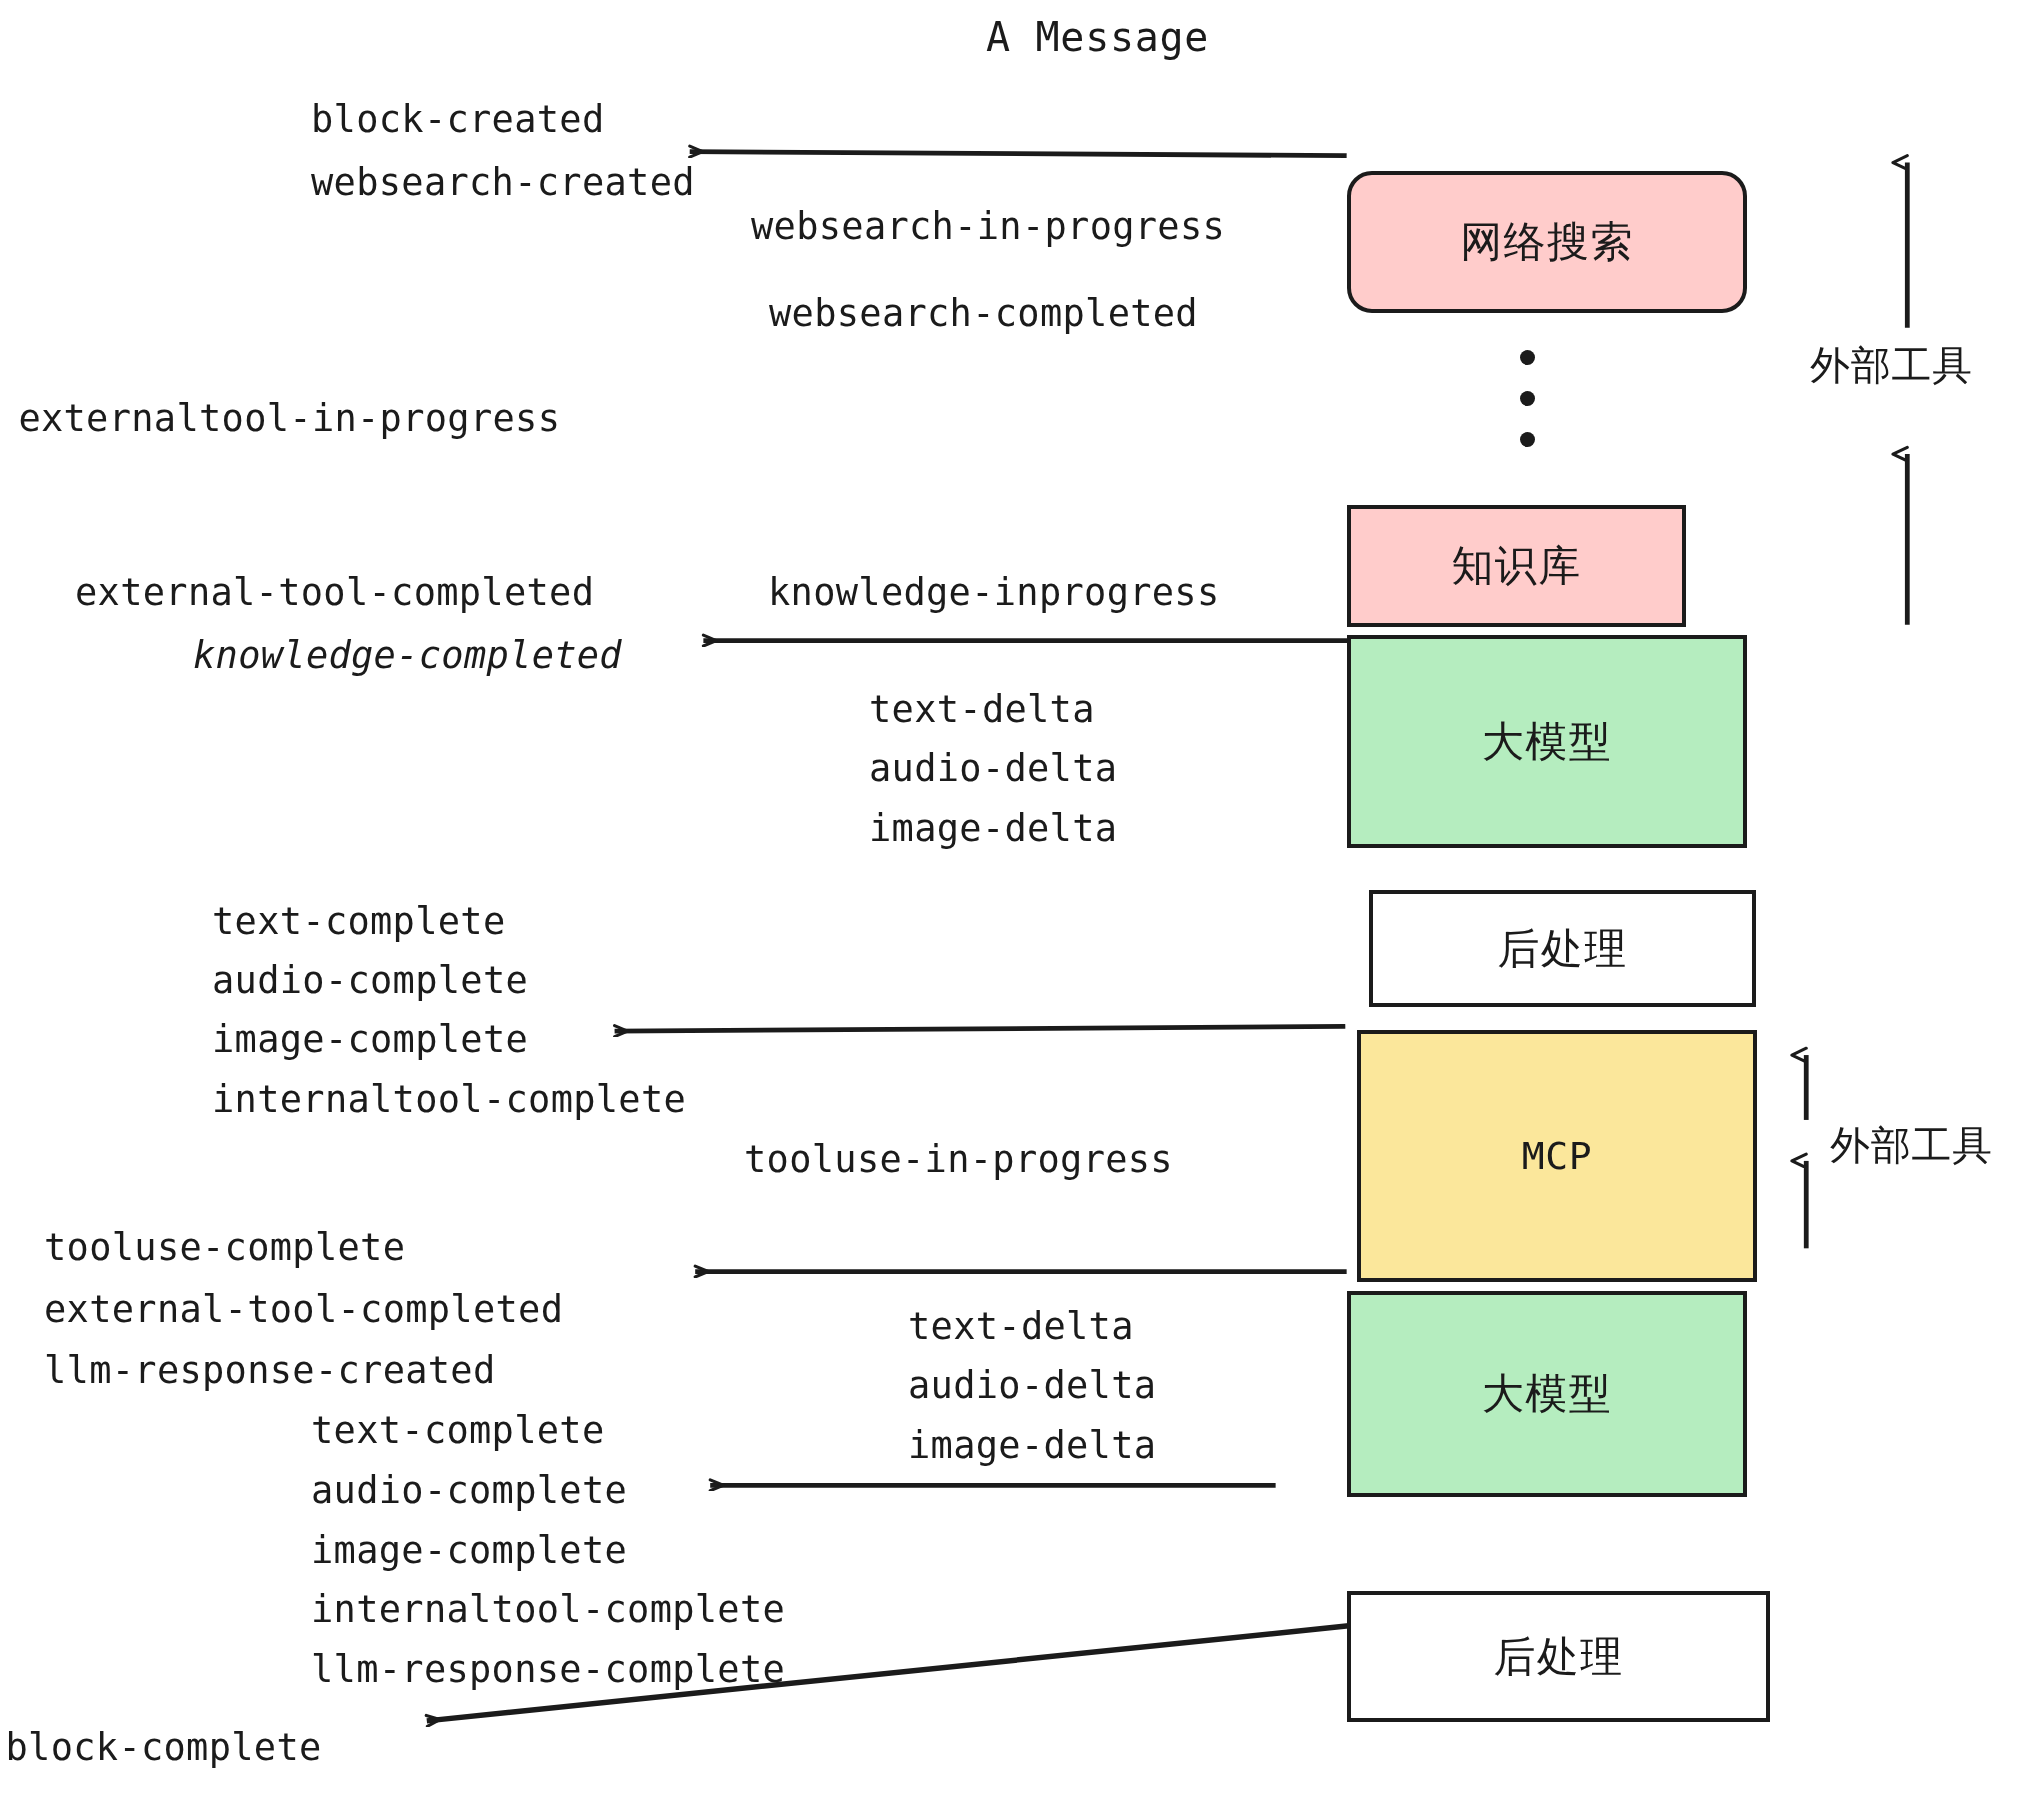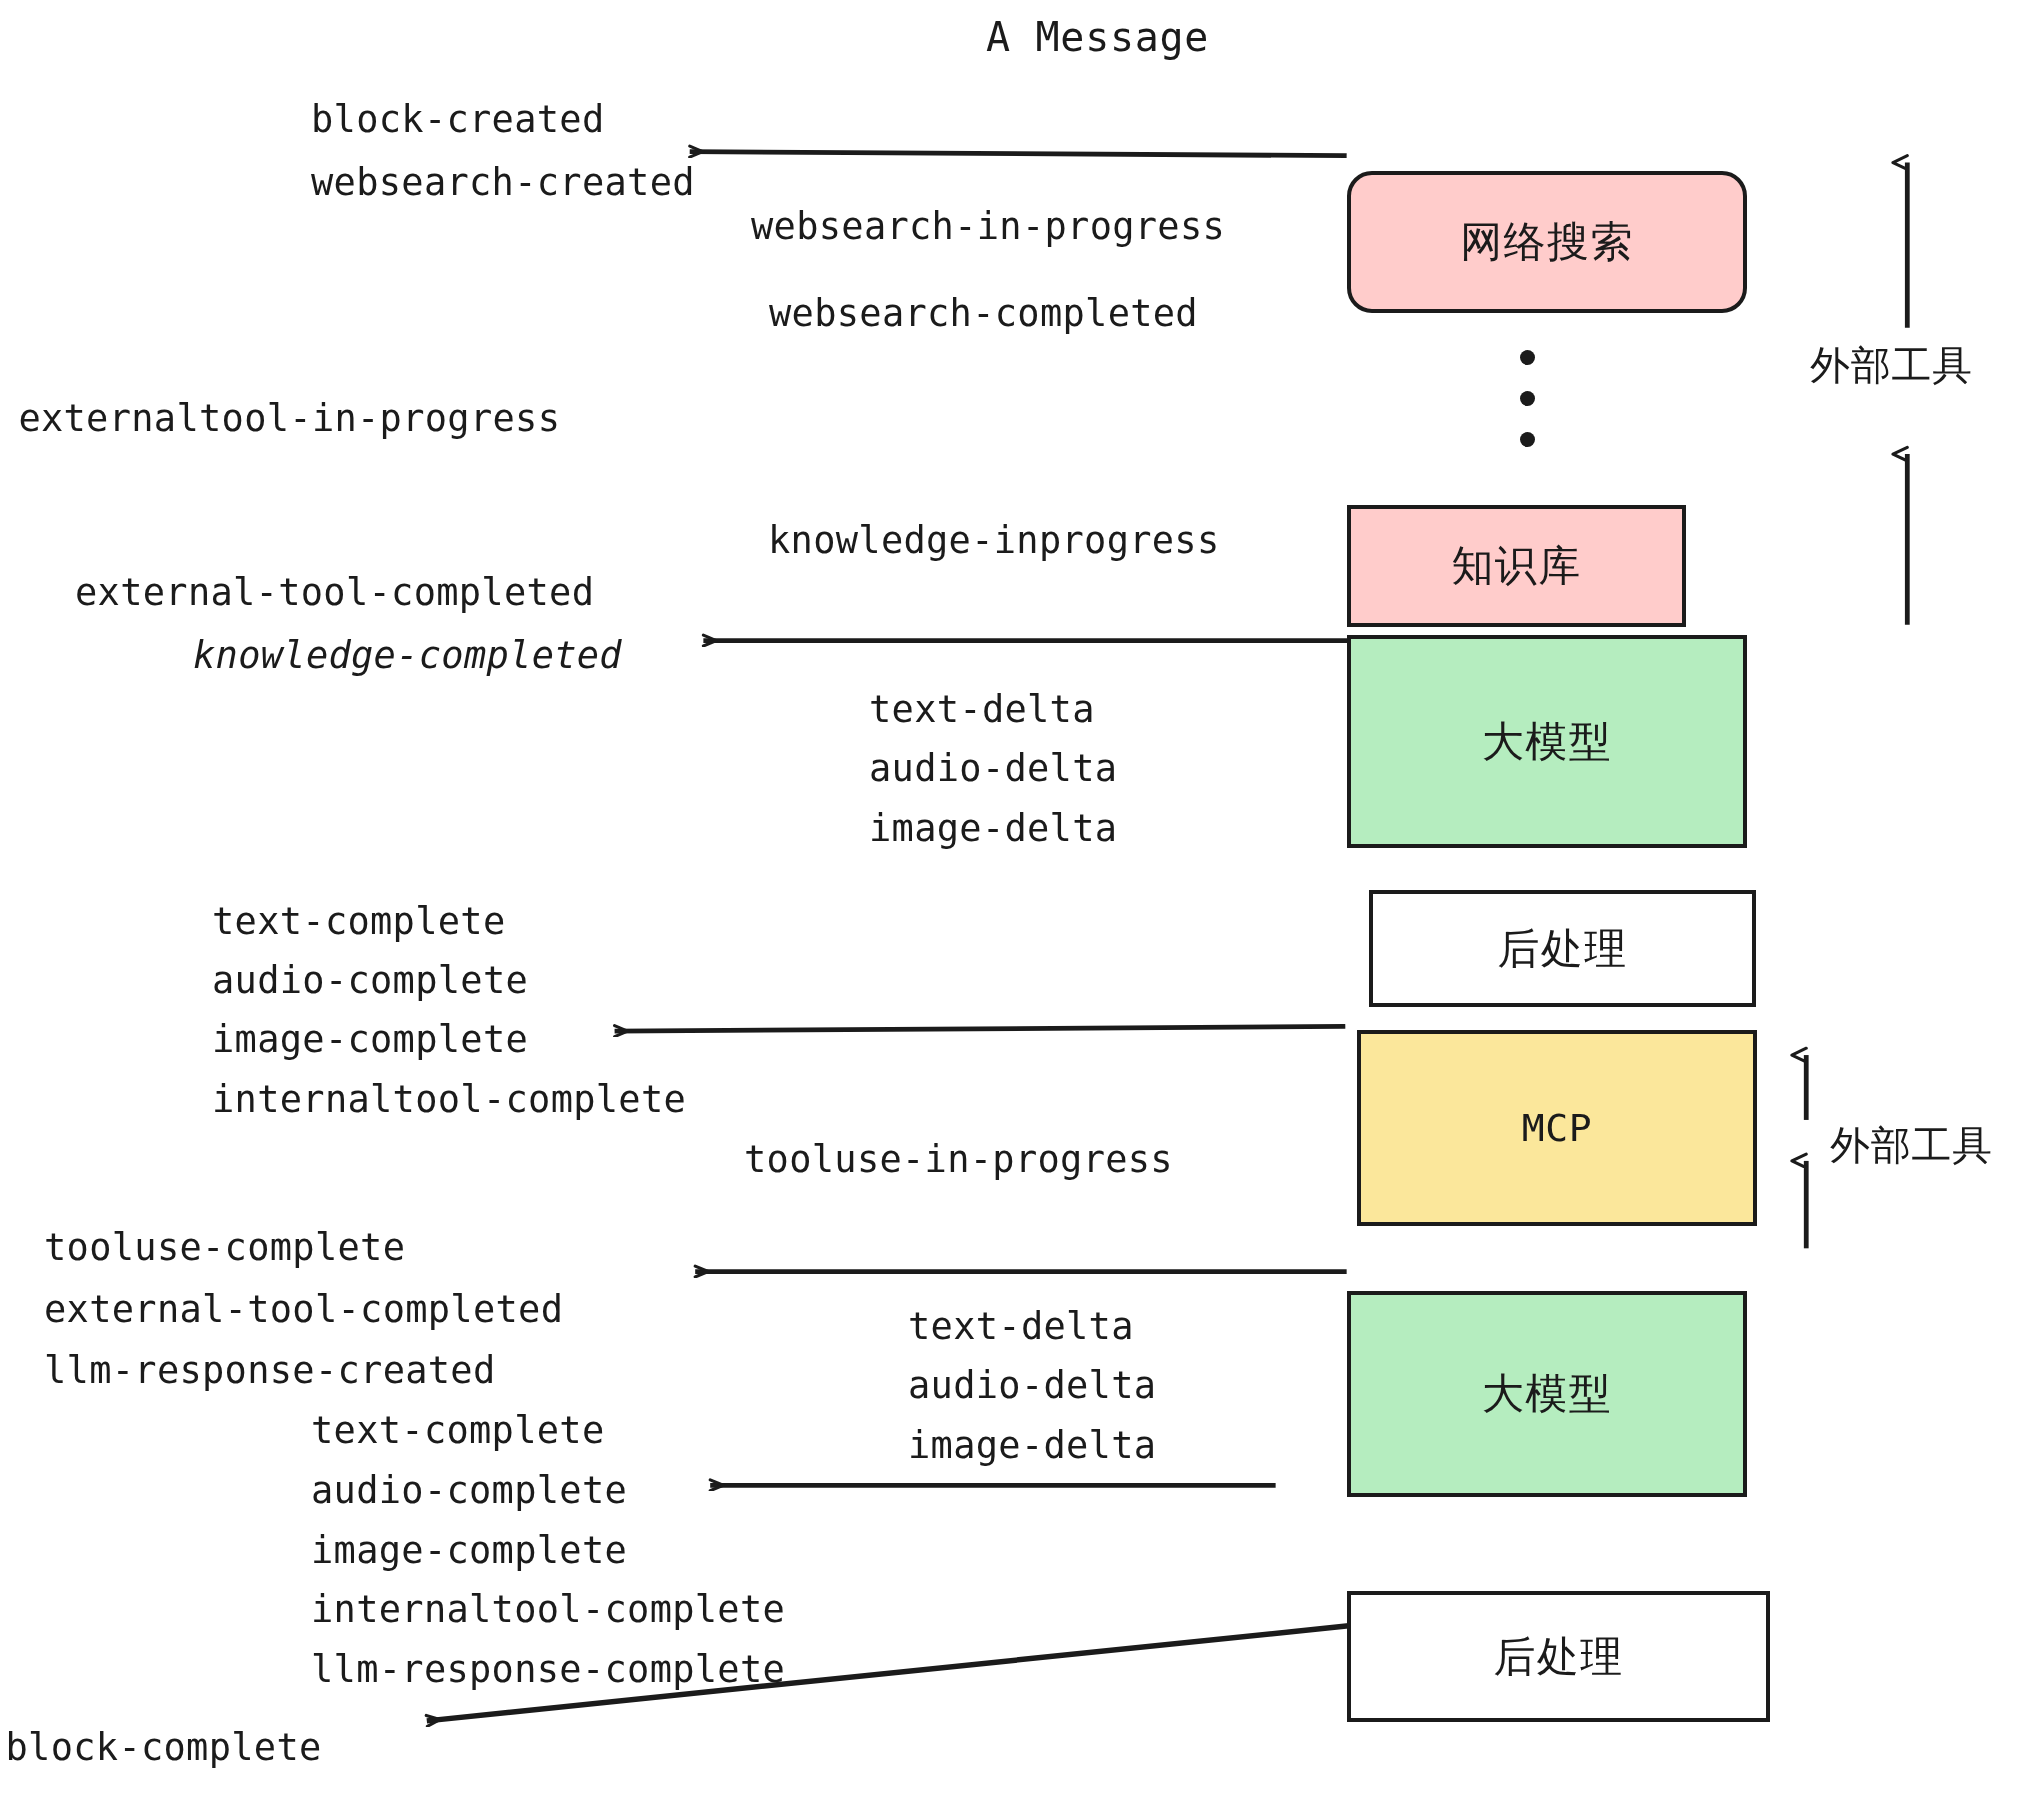--- a/index.html
+++ b/index.html
@@ -125,21 +125,21 @@
   </div>
 
   <div class="node" style="left:1347px; top:635px; width:400px; height:213px; background:#B5EDBF;">
     <span>大模型</span>
   </div>
 
   <div class="node" style="left:1369px; top:890px; width:387px; height:117px; background:#FFFFFF;">
     <span>后处理</span>
   </div>
 
-  <div class="node mono" style="left:1357px; top:1030px; width:400px; height:196px; background:#FBE79B;">
+  <div class="node mono" style="left:1357px; top:1030px; width:400px; height:252px; background:#FBE79B;">
     <span>MCP</span>
   </div>
 
   <div class="node" style="left:1347px; top:1291px; width:400px; height:206px; background:#B5EDBF;">
     <span>大模型</span>
   </div>
 
   <div class="node" style="left:1347px; top:1591px; width:423px; height:131px; background:#FFFFFF;">
     <span>后处理</span>
   </div>
@@ -152,21 +152,21 @@
 
   <div class="group-label" style="left:1810px; top:338px;">外部工具</div>
   <div class="group-label" style="left:1830px; top:1118px;">外部工具</div>
 
   <div class="evt" style="left:311px; top:101px;">block-created</div>
   <div class="evt" style="left:311px; top:164px;">websearch-created</div>
   <div class="evt" style="left:751px; top:208px;">websearch-in-progress</div>
   <div class="evt" style="left:769px; top:295px;text-align:right;">websearch-completed</div>
   <div class="evt" style="left:18.4px; top:400px;">externaltool-in-progress</div>
 
-  <div class="evt" style="left:768px; top:522px;">knowledge-inprogress</div>
+  <div class="evt" style="left:768px; top:574px;">knowledge-inprogress</div>
   <div class="evt" style="left:75px; top:574px;">external-tool-completed</div>
   <div class="evt" style="left:193px; top:637px;font-style:italic;">knowledge-completed</div>
 
   <div class="evt" style="left:869px; top:691px;">text-delta</div>
   <div class="evt" style="left:869px; top:750px;">audio-delta</div>
   <div class="evt" style="left:869px; top:810px;">image-delta</div>
 
   <div class="evt" style="left:212px; top:903px;">text-complete</div>
   <div class="evt" style="left:212px; top:962px;">audio-complete</div>
   <div class="evt" style="left:212px; top:1021px;">image-complete</div>

